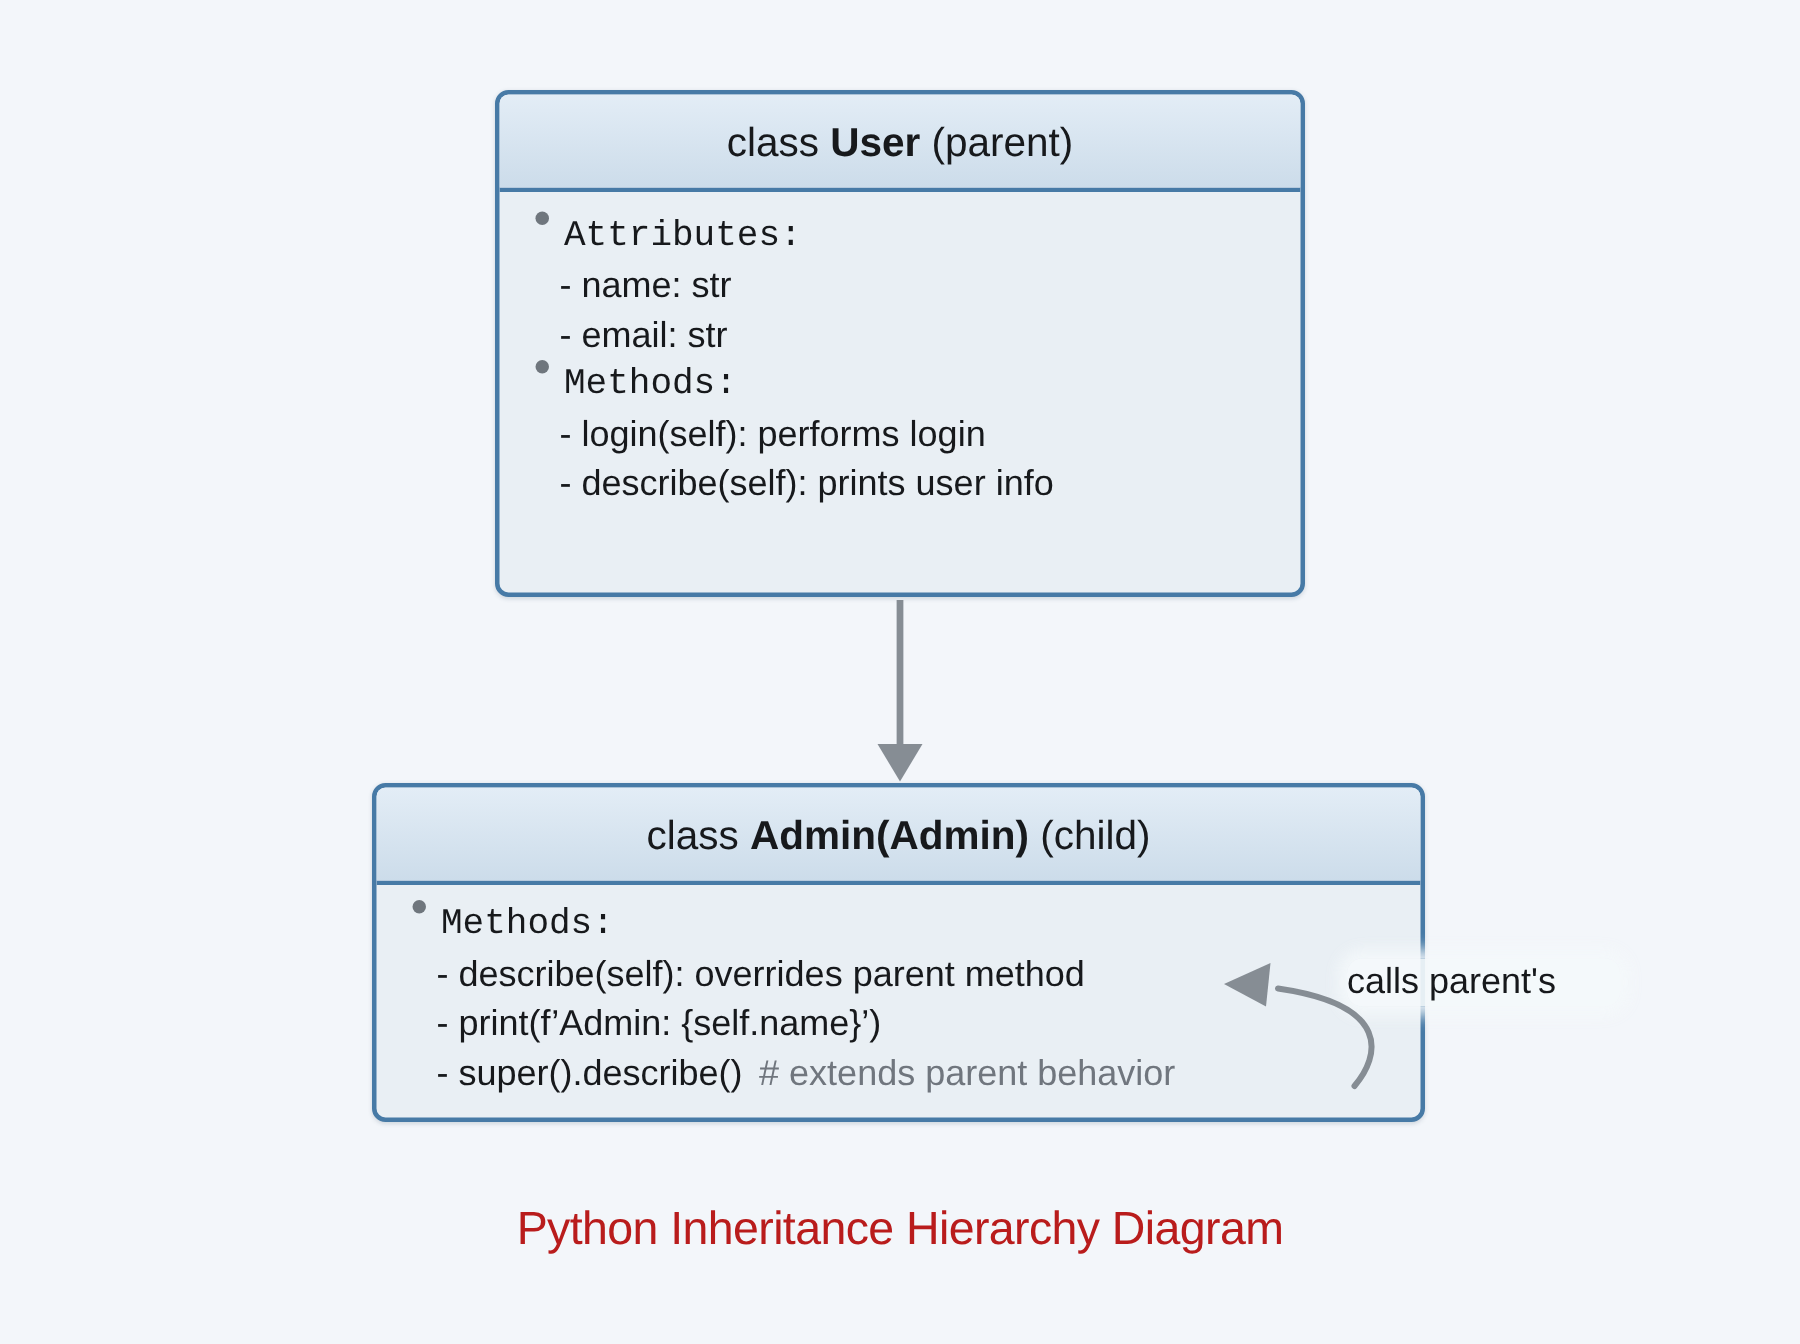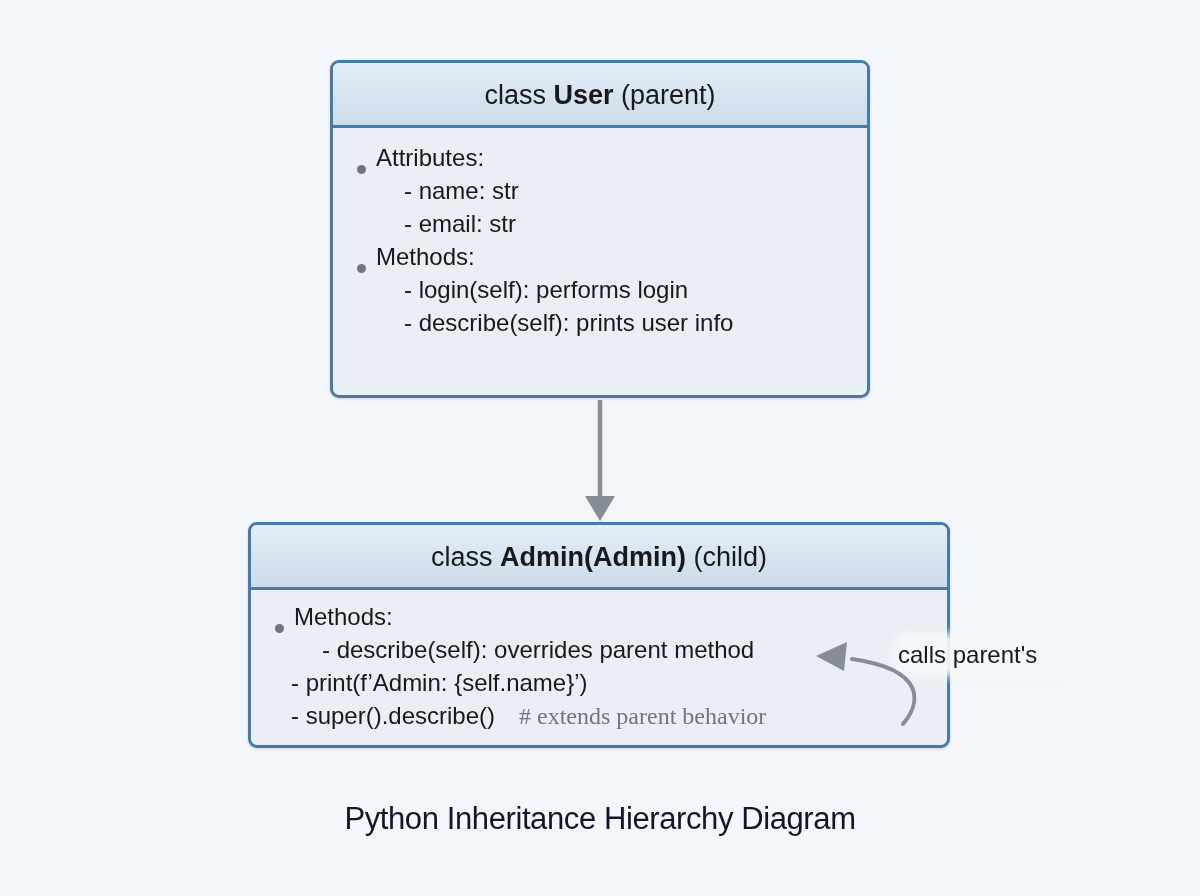--- a/index.html
+++ b/index.html
@@ -47,30 +47,30 @@
 
   .box-body{padding-top:12px;}
   .parent-box .box-body{padding-top:13px;}
   .child-box .box-body{padding-top:10px;}
 
   .line{
     font-size:24px;
     line-height:33px;
     white-space:pre;
   }
-  .bullet-line{display:flex;align-items:flex-end;padding-left:24px;}
+  .bullet-line{display:flex;align-items:flex-start;padding-left:24px;font-family:Liberation Mono, monospace;}
   .dot{
     width:9px;height:9px;border-radius:50%;
     background:#6f767d;
     margin-right:10px;
     flex:0 0 auto;
   }
-  .sub1{padding-left:71px;}
+  .sub1{padding-left:40px;}
   .sub2{padding-left:40px;}
-  .comment{color:var(--comment);margin-left:24px;font-family:Liberation Serif, serif;}
+  .comment{color:var(--comment);margin-left:11px;}
 
   .annotation{
     position:absolute;
     left:898px;top:639px;width:182px;
     font-size:24px;
     line-height:32px;
     background:rgba(244,248,251,0.92);
     box-shadow:0 0 10px 6px rgba(244,248,251,0.92);
     border-radius:10px;
     z-index:2;
@@ -82,21 +82,21 @@
     z-index:3;
   }
 
   .caption{
     position:absolute;
     left:0;top:801px;width:1200px;
     text-align:center;
     font-size:31px;
     font-weight:500;
     letter-spacing:-0.4px;
-    color:#0f172a;
+    color:#b91c1c;
   }
 </style>
 </head>
 <body>
 
 <div class="canvas">
 
   <div class="class-box parent-box">
     <div class="box-header"><span>class </span><span class="bold">User</span><span> (parent)</span></div>
     <div class="box-body">

